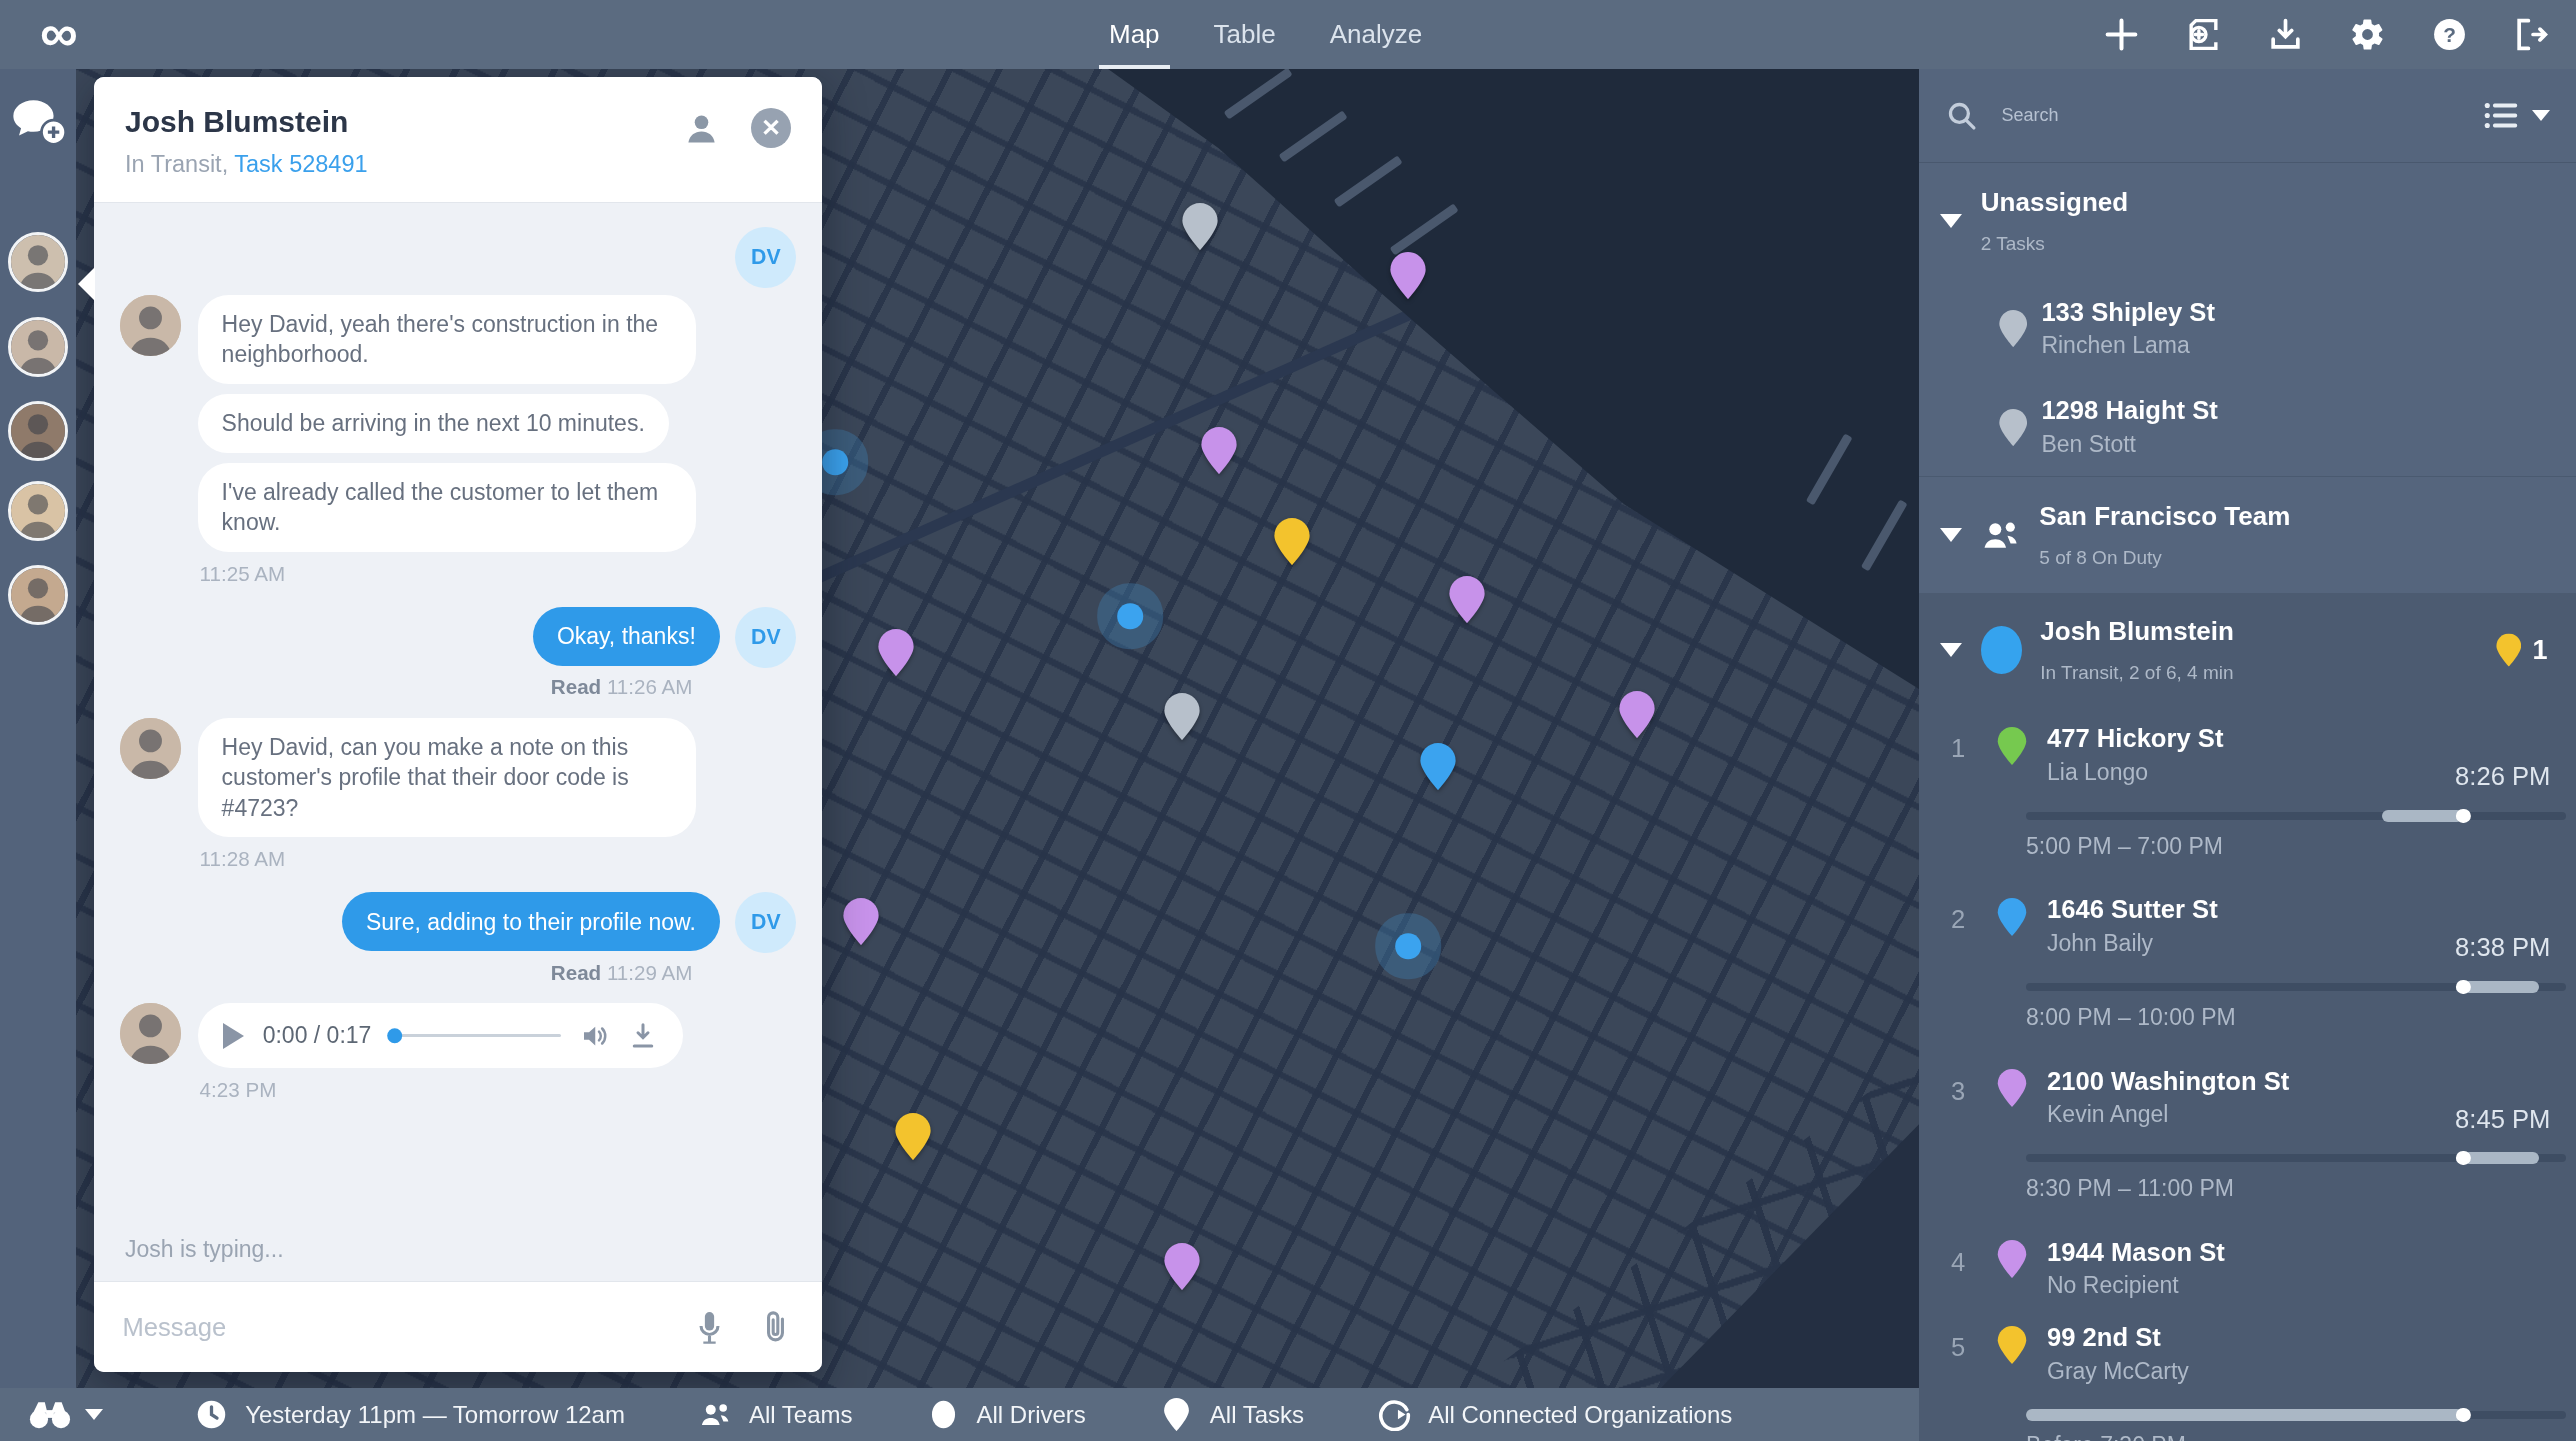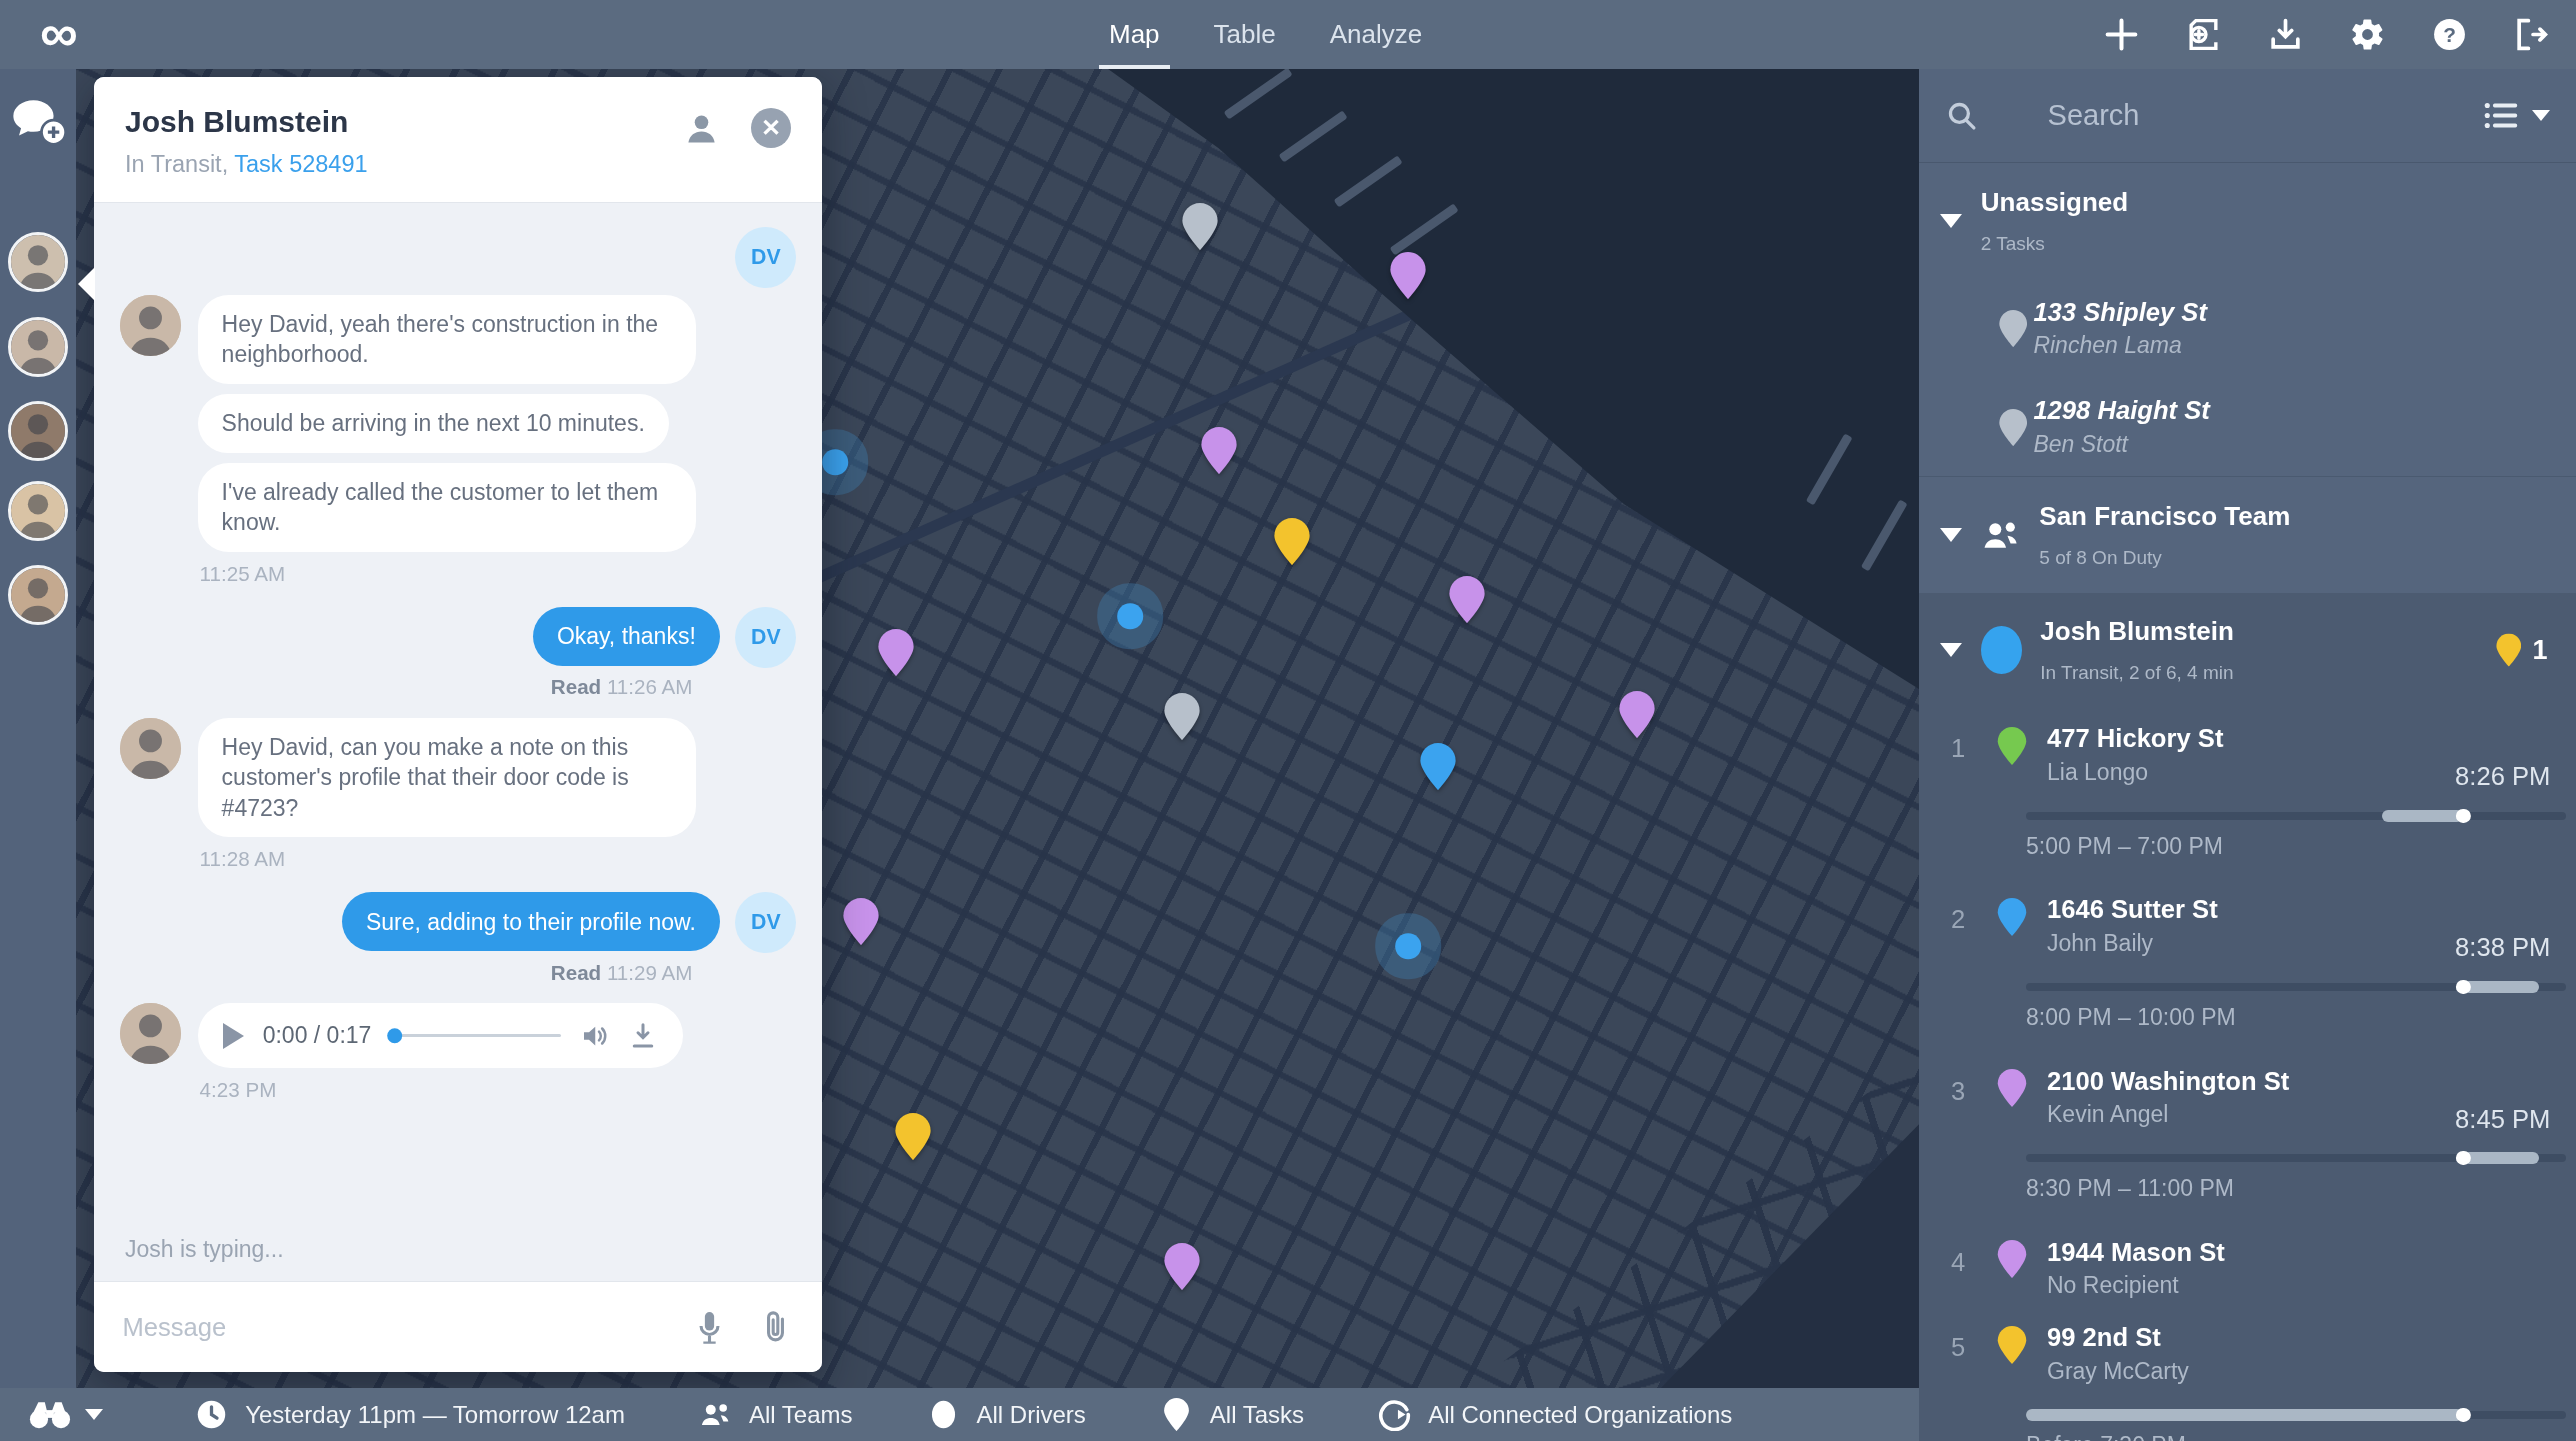--- a/index.html
+++ b/index.html
@@ -99,35 +99,35 @@
   .chat-input input { flex:1; border:none; outline:none; font-size:25.6px; color:#2c3648;
                       font-family:"Liberation Sans", sans-serif; background:transparent; }
   .chat-input input::placeholder { color:#b9c1cc; }
 
   
   .sidebar { position:absolute; left:1919px; top:69px; width:657px; height:1373px; background:#55657d; z-index:20; }
   .search-row { height:94px; display:flex; align-items:center; padding:0 25.6px; gap:24px;
                 border-bottom:1.4px solid #49586e; }
   .search-row .sicon { width:33px; height:33px; color:#c3cddb; }
   .sicon svg { width:100%; height:100%; }
-  .search-row input { flex:1; background:transparent; border:none; outline:none; font-size:29px; color:#fdba74;
-                      font-family:"Liberation Sans", sans-serif;margin-left:46px; }
+  .search-row input { flex:1; background:transparent; border:none; outline:none; font-size:18px; color:#fdba74;
+                      font-family:"Liberation Sans", sans-serif; }
   .search-row input::placeholder { color:#b6c1d1; }
   .viewctl { display:flex; align-items:center; gap:12.8px; color:#e8edf3; cursor:pointer; }
   .viewctl svg { width:37px; height:37px; }
 
   .caret { width:0; height:0; border-left:11.4px solid transparent; border-right:11.4px solid transparent;
            border-top:14.2px solid #ffffff; flex:0 0 auto; }
   .group-hd { display:flex; align-items:center; padding:24px 21.3px; gap:18.5px; border-bottom:1.4px solid #4a5a70; }
   .group-hd .ghicon { width:40px; height:40px; color:#fff; flex:0 0 auto; }
   .ghicon svg { width:100%; height:100%; }
   .ghtext .t { font-size:26px; font-weight:bold; color:#ffffff; }
   .ghtext .s { font-size:19px; color:#aeb9c8; margin-top:15px; }
 
-  .u-task { display:flex; align-items:center; gap:6px; padding:18.5px 21.3px 18.5px 80px;font-style:italic; }
+  .u-task { display:flex; align-items:center; gap:14px; padding:18.5px 21.3px 18.5px 80px; }
   .u-task .upin { width:28.4px; height:37px; flex:0 0 auto; }
   .upin svg { width:100%; height:100%; }
   .tt .t { font-size:25.6px; font-weight:bold; color:#fff; }
   .tt .s { font-size:23px; color:#aeb9c8; margin-top:5.7px; }
 
   .driver-row { display:flex; align-items:center; gap:18.5px; padding:23px 21.3px; position:relative; }
   .driver-row .avatar-blob { width:41px; height:48px; border-radius:50%; background:#35a3ee; flex:0 0 auto; }
   .drv-badge { position:absolute; right:28.4px; top:50%; transform:translateY(-50%); display:flex; align-items:center; gap:11.4px; }
   .drv-badge .bpin { width:25.6px; height:33px; }
   .bpin svg { width:100%; height:100%; }

